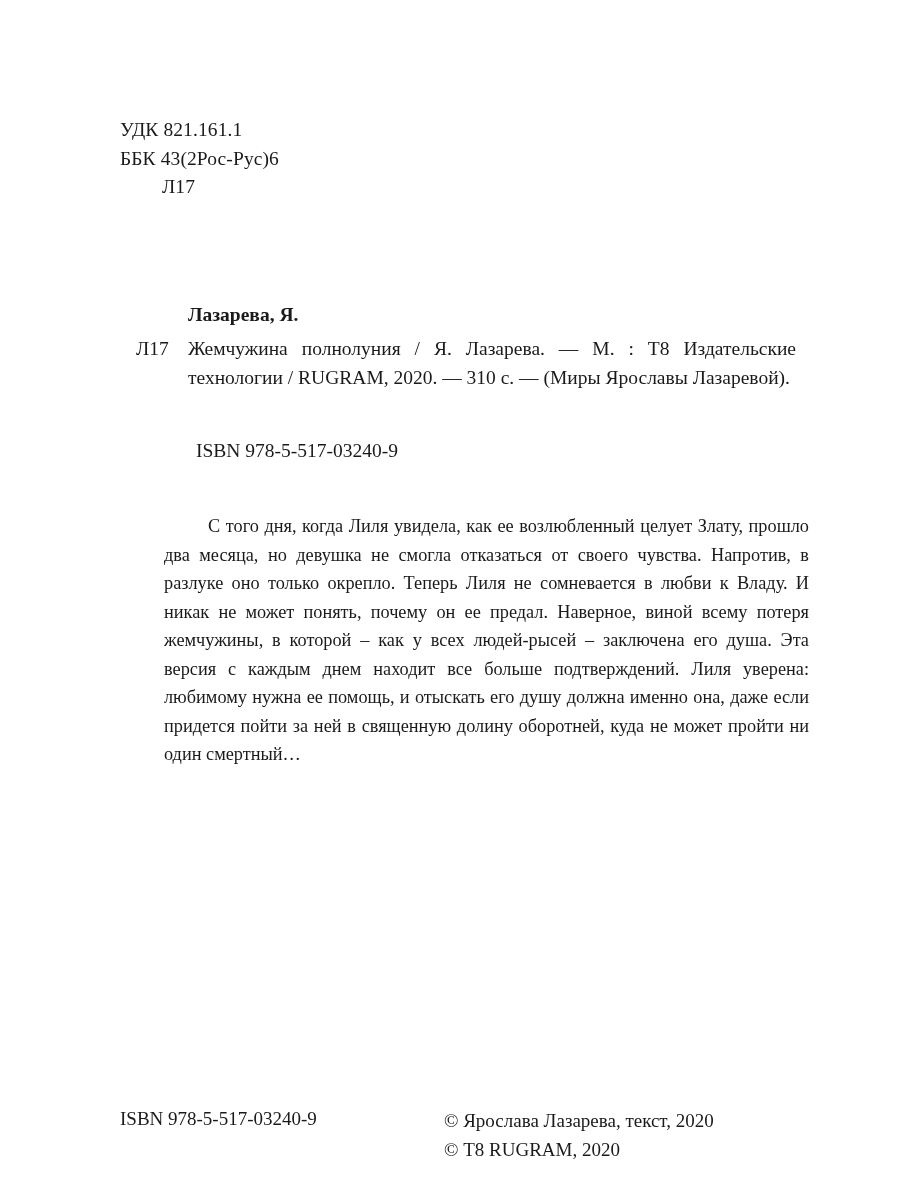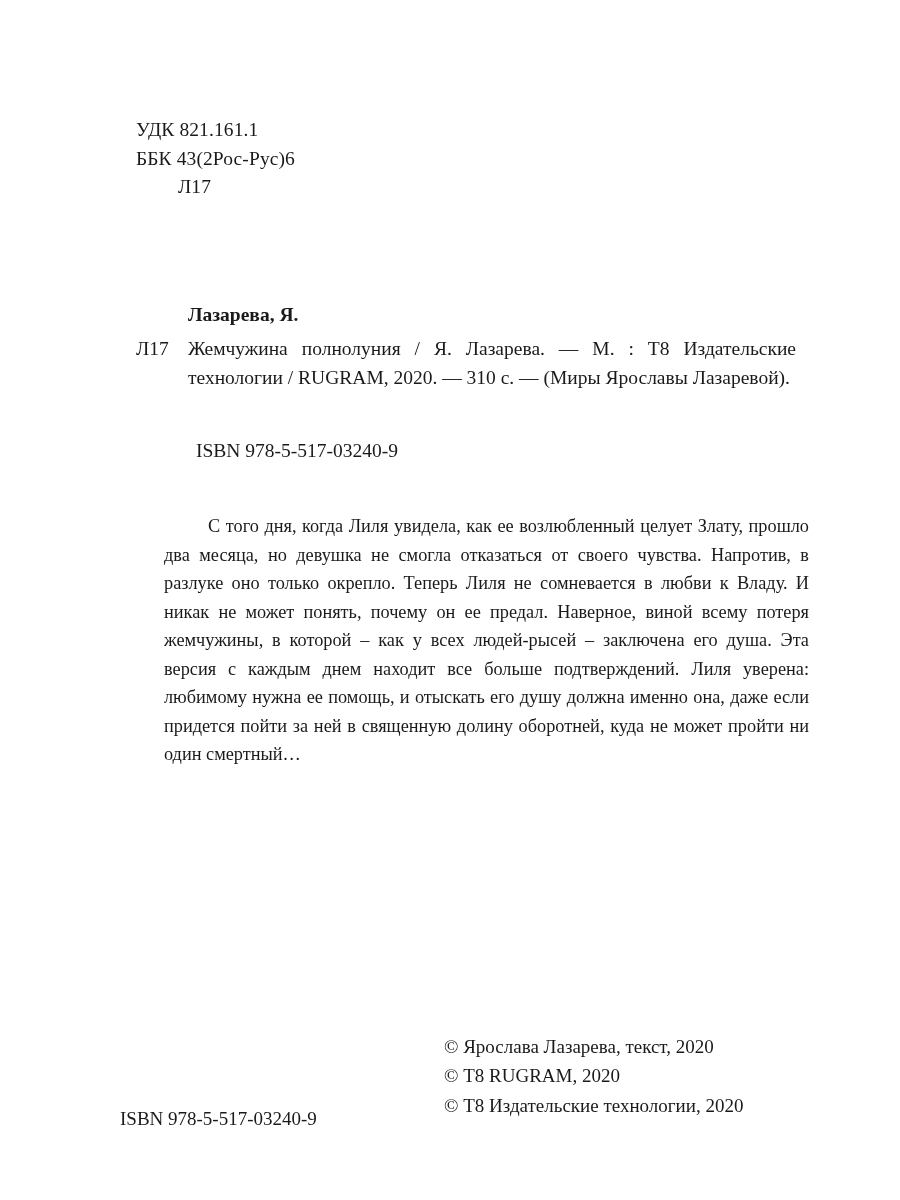--- a/index.html
+++ b/index.html
@@ -27,21 +27,20 @@
   .classification {
     position: absolute;
     left: 120px;
     top: 116px;
     font-size: 19.5px;
     line-height: 1.47;
     letter-spacing: 0.1px;
   }
   .classification div {
     white-space: nowrap;
-    margin-left: 16px;
   }
   .cls-code {
     padding-left: 42px;
   }
 
   
   .biblio {
     position: absolute;
     left: 136px;
     top: 300px;
@@ -97,21 +96,21 @@
     width: 645px;
     text-align: right;
     font-size: 19px;
     line-height: 1.52;
   }
 
   
   .copyright {
     position: absolute;
     left: 444px;
-    top: 1032px;
+    top: 1106px;
     font-size: 19px;
     line-height: 1.55;
   }
   .copyright div {
     white-space: nowrap;
   }
   .isbn-bottom {
     position: absolute;
     left: 120px;
     top: 1108px;
@@ -140,18 +139,17 @@
   <div class="isbn-top">ISBN 978-5-517-03240-9</div>
 
   <div class="annotation">С того дня, когда Лиля увидела, как ее возлюбленный целует Зла­ту, прошло два месяца, но девушка не смогла отказаться от своего чувства. Напротив, в разлуке оно только окрепло. Теперь Лиля не со­мневается в любви к Владу. И никак не может понять, почему он ее предал. Наверное, виной всему потеря жемчужины, в которой – как у всех людей-рысей – заключена его душа. Эта версия с каждым днем находит все больше подтверждений. Лиля уверена: любимому нужна ее помощь, и отыскать его душу должна именно она, даже если при­дется пойти за ней в священную долину оборотней, куда не может пройти ни один смертный…</div>
 
   <div class="codes">
   </div>
 
   <div class="copyright">
     <div>© Ярослава Лазарева, текст, 2020</div>
     <div>© Т8 RUGRAM, 2020</div>
-    <div>© Т8 Издательские технологии, 2020</div>
   </div>
 
   <div class="isbn-bottom">ISBN 978-5-517-03240-9</div>
 
 </div>
 
 </body></html>

